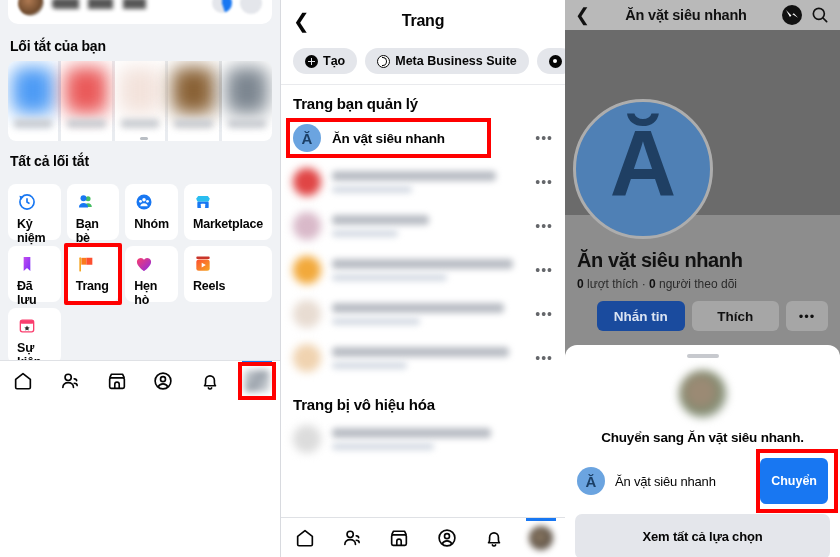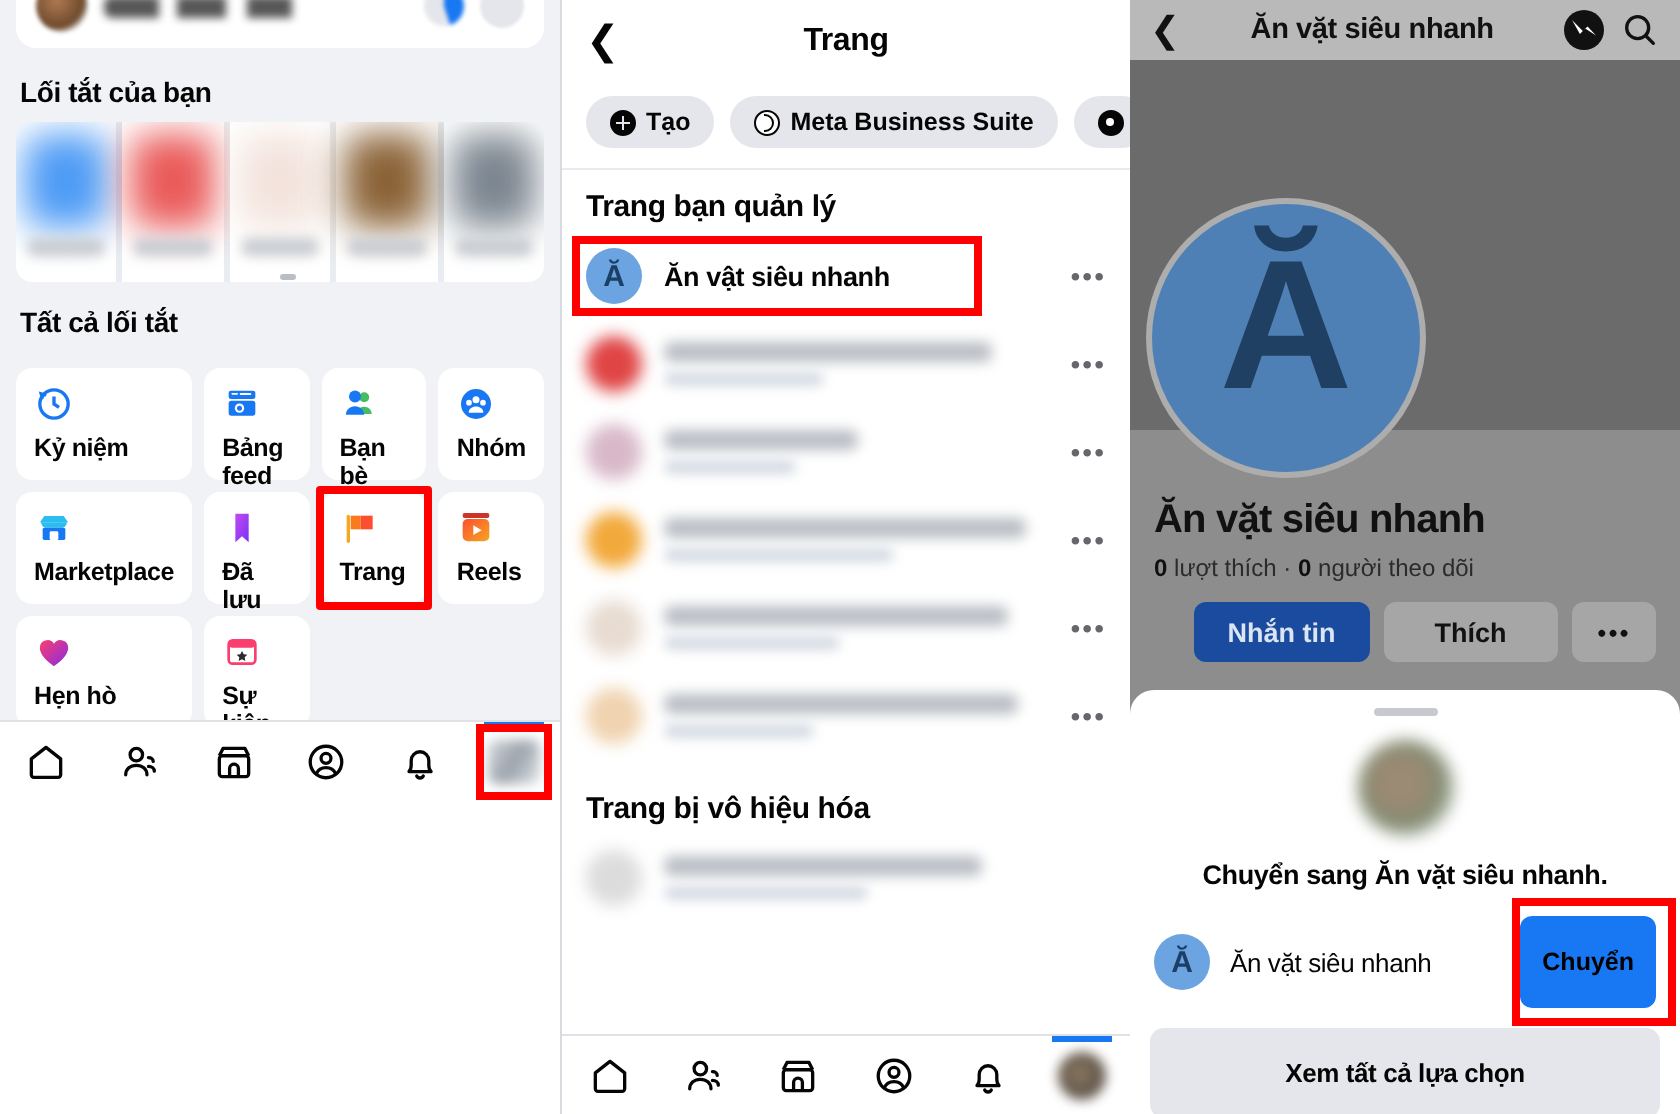--- a/index.html
+++ b/index.html
@@ -135,21 +135,21 @@
   .sheet-grab { width: 32px; height: 4px; border-radius: 2px; background: #c7c9ce; margin: 3px auto 0 auto; }
   .sheet-av { width: 48px; height: 48px; border-radius: 50%; margin: 12px auto 0 auto;
     background: radial-gradient(circle at 45% 45%, #9b8a74 0 32%, #7f8a6e 55%, #cdd2cf 80%);
     filter: blur(4px); }
   .sheet-title { text-align: center; font-size: 13.5px; font-weight: 700; color: #050505;
     margin-top: 12px; letter-spacing: -.2px; }
   .sheet-row { display: flex; align-items: center; gap: 10px; margin-top: 13px; position: relative; padding: 0 2px; }
   .sheet-av2 { width: 28px; height: 28px; border-radius: 50%; background: #6ba4e0; color: #1b3f66;
     font-size: 15px; font-weight: 700; display: flex; align-items: center; justify-content: center; flex: 0 0 auto; }
   .sheet-name { flex: 1; font-size: 13px; color: #050505; font-weight: 400; letter-spacing: -.2px; }
-  .btn-switch { background: #1877f2; color: #000000; font-size: 12.5px; font-weight: 700;
+  .btn-switch { background: #1877f2; color: #ffffff; font-size: 12.5px; font-weight: 700;
     border-radius: 6px; padding: 16px 11px; }
   .sheet-hl { position: absolute; right: -8px; top: -9px; bottom: -9px; width: 82px; border: 4px solid #ff0000; }
   .sheet-all { margin-top: 10px; background: #e4e6eb; border-radius: 7px; height: 45px;
     display: flex; align-items: center; justify-content: center;
     font-size: 13px; font-weight: 700; color: #050505; letter-spacing: -.2px; }
 </style>
 </head>
 <body>
 
 <div class="screens">
@@ -197,33 +197,20 @@
         <div class="glyph">
           <svg width="20" height="20" viewBox="0 0 24 24" fill="none" stroke="#1877f2" stroke-width="2">
             <circle cx="12" cy="12" r="8.5"></circle>
               <path d="M12 7.5V12l3 2"></path>
               <path d="M6.5 6.5l-2.2-.6.6 2.3" stroke-linecap="round"></path>
           </svg>
         </div>
         <div class="lbl">Kỷ niệm</div>
       </div>
 
-      <div class="p1-cell">
-        <div class="glyph">
-          <svg width="20" height="20" viewBox="0 0 24 24">
-            <rect x="4" y="4" width="16" height="5" rx="1.4" fill="#1877f2"></rect>
-            <rect x="5.6" y="5.4" width="4" height="1" rx=".5" fill="#fff"></rect>
-            <rect x="10.6" y="5.4" width="7" height="1.2" rx=".6" fill="#fff"></rect>
-            <rect x="4" y="10" width="16" height="9" rx="1.6" fill="#1877f2"></rect>
-            <circle cx="10.5" cy="14.5" r="2.8" fill="#fff"></circle>
-              <circle cx="10.5" cy="14.5" r="1.5" fill="#1877f2"></circle>
-          </svg>
-        </div>
-        <div class="lbl">Bảng feed</div>
-      </div>
 
       <div class="p1-cell">
         <div class="glyph">
           <svg width="20" height="20" viewBox="0 0 24 24">
             <circle cx="14.5" cy="8" r="3" fill="#45bd62"></circle>
               <path d="M10 18c0-2.6 2-4.4 4.5-4.4S19 15.4 19 18z" fill="#45bd62"></path>
             <circle cx="9" cy="7.5" r="3.6" fill="#1877f2"></circle>
               <path d="M3.5 18.5c0-3 2.4-5.2 5.5-5.2s5.5 2.2 5.5 5.2z" fill="#1877f2"></path>
           </svg>
         </div>
@@ -273,20 +260,35 @@
       <div class="p1-cell">
         <div class="glyph">
           <svg width="20" height="20" viewBox="0 0 24 24">
             <rect x="4" y="4" width="2" height="17" rx="1" fill="#f5a623"></rect>
             <path d="M6.4 4.6h6v8.2h-6z" fill="#fa7b1d"></path>
             <path d="M12.4 4.6h7.2v8.2h-7.2z" fill="#fd4f30"></path>
           </svg>
         </div>
         <div class="lbl">Trang</div>
         <div class="p1-hl"></div>
+      </div>
+
+      <div class="p1-cell">
+        <div class="glyph">
+          <svg width="20" height="20" viewBox="0 0 24 24">
+            <defs>
+                <linearGradient id="hg" x1="0" y1="0" x2="1" y2="1">
+              <stop offset="0" stop-color="#fa3e6e"></stop>
+                  <stop offset="1" stop-color="#8a2be2"></stop>
+                </linearGradient>
+              </defs>
+            <path d="M12 20.5S3.5 15 3.5 9.6A4.6 4.6 0 0 1 12 7a4.6 4.6 0 0 1 8.5 2.6c0 5.4-8.5 10.9-8.5 10.9z" fill="url(#hg)"></path>
+          </svg>
+        </div>
+        <div class="lbl">Hẹn hò</div>
       </div>
 
       <div class="p1-cell">
         <div class="glyph">
           <svg width="20" height="20" viewBox="0 0 24 24">
             <defs>
                 <linearGradient id="rg" x1="0" y1="0" x2="1" y2="1">
               <stop offset="0" stop-color="#fd4f30"></stop>
                   <stop offset="1" stop-color="#f5a623"></stop>
                 </linearGradient>
@@ -295,35 +297,20 @@
             <rect x="4" y="6.6" width="16" height="13.4" rx="3" fill="url(#rg)"></rect>
             <path d="M10.4 10.4 15.4 13.3l-5 2.9z" fill="#fff"></path>
           </svg>
         </div>
         <div class="lbl">Reels</div>
       </div>
 
       <div class="p1-cell">
         <div class="glyph">
           <svg width="20" height="20" viewBox="0 0 24 24">
-            <defs>
-                <linearGradient id="hg" x1="0" y1="0" x2="1" y2="1">
-              <stop offset="0" stop-color="#fa3e6e"></stop>
-                  <stop offset="1" stop-color="#8a2be2"></stop>
-                </linearGradient>
-              </defs>
-            <path d="M12 20.5S3.5 15 3.5 9.6A4.6 4.6 0 0 1 12 7a4.6 4.6 0 0 1 8.5 2.6c0 5.4-8.5 10.9-8.5 10.9z" fill="url(#hg)"></path>
-          </svg>
-        </div>
-        <div class="lbl">Hẹn hò</div>
-      </div>
-
-      <div class="p1-cell">
-        <div class="glyph">
-          <svg width="20" height="20" viewBox="0 0 24 24">
             <rect x="4" y="5" width="16" height="14" rx="2.4" fill="#fff" stroke="#fa3e6e" stroke-width="1.6"></rect>
             <rect x="4" y="5" width="16" height="4.4" rx="2" fill="#fa3e6e"></rect>
             <path d="m12 11.4 1 2 2.2.3-1.6 1.5.4 2.2-2-1-2 1 .4-2.2-1.6-1.5 2.2-.3z" fill="#2b2b2b"></path>
           </svg>
         </div>
         <div class="lbl">Sự kiện</div>
       </div>
     </div>
 
     <div class="p1-more">Xem thêm</div>

